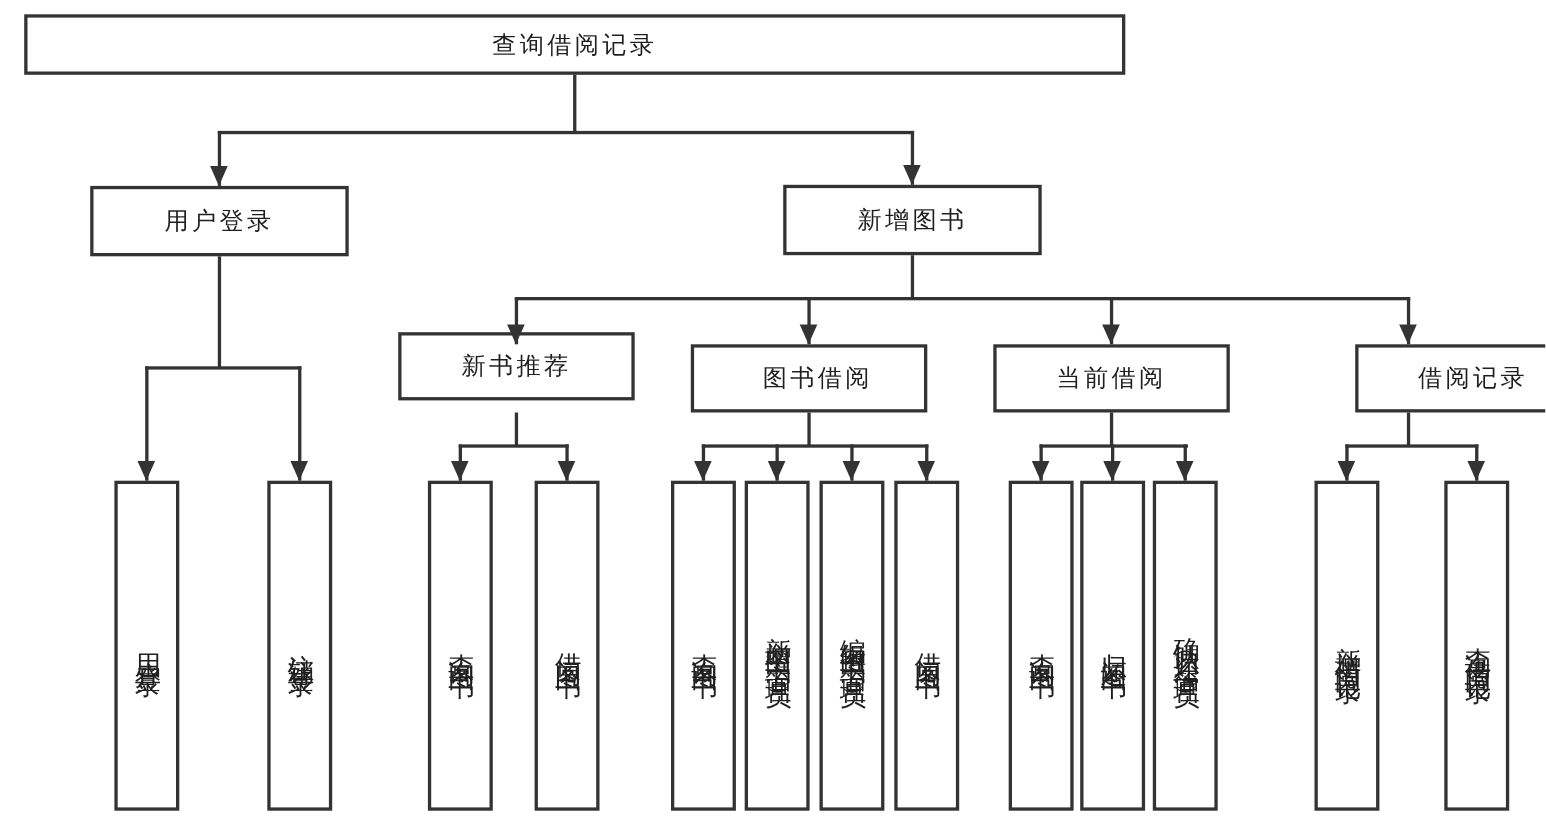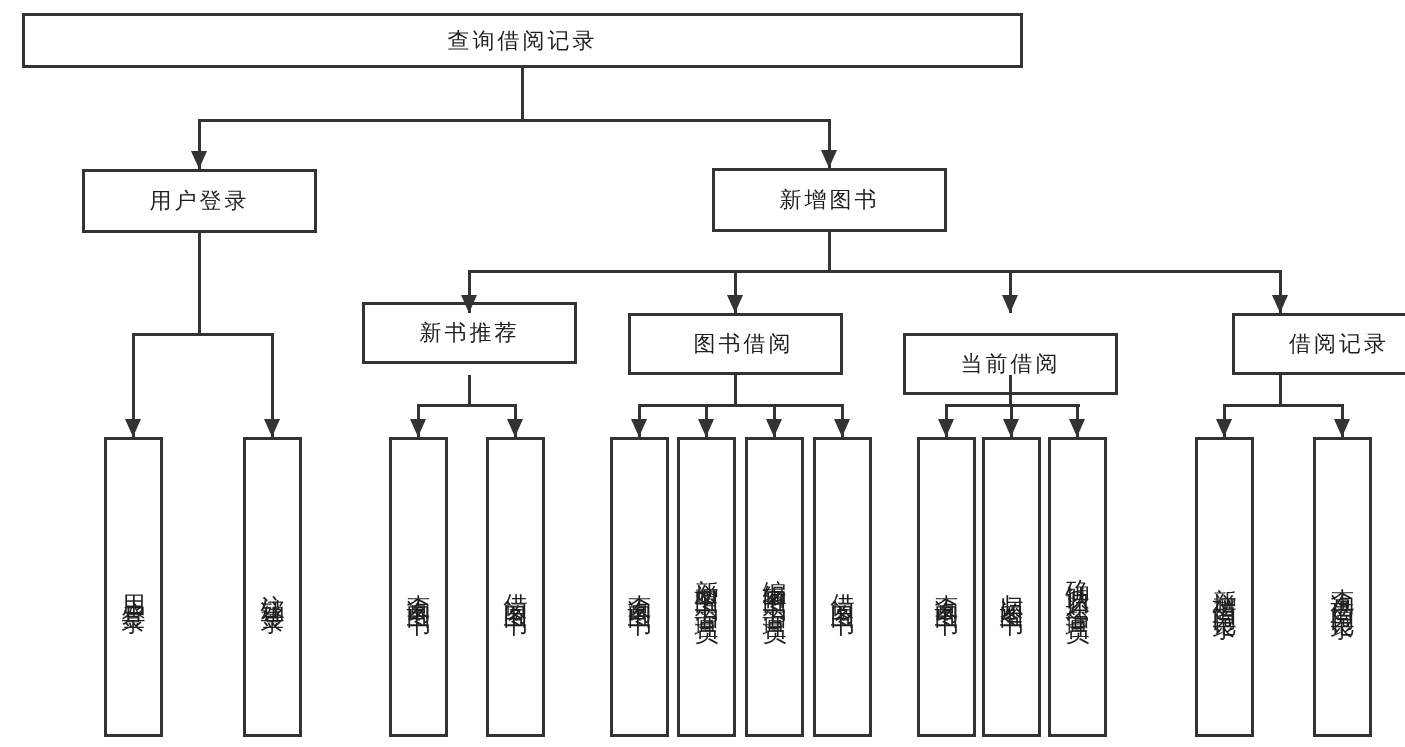--- a/index.html
+++ b/index.html
@@ -72,21 +72,21 @@
 
 <div id="stage">
 
   <div class="hnode" style="left:22px; top:13px; width:1001px; height:55px;">查询借阅记录</div>
 
   <div class="hnode" style="left:82px; top:169px; width:235px; height:64px;">用户登录</div>
   <div class="hnode" style="left:712px; top:168px; width:235px; height:64px;">新增图书</div>
 
   <div class="hnode" style="left:362px; top:302px; width:215px; height:62px;">新书推荐</div>
   <div class="hnode" style="left:628px; top:313px; width:215px; height:62px;padding-left:16px;">图书借阅</div>
-  <div class="hnode" style="left:903px; top:313px; width:215px; height:62px;margin-top:20px;">当前借阅</div>
+  <div class="hnode" style="left:903px; top:313px; width:215px; height:62px;">当前借阅</div>
   <div class="hnode" style="left:1232px; top:313px; width:214px; height:62px;">借阅记录</div>
 
   <div class="vnode" style="left:104px;">
     <span class="vtext">用户登录</span>
   </div>
   <div class="vnode" style="left:243px;">
     <span class="vtext">注销登录</span>
   </div>
 
   <div class="vnode" style="left:389px;">

